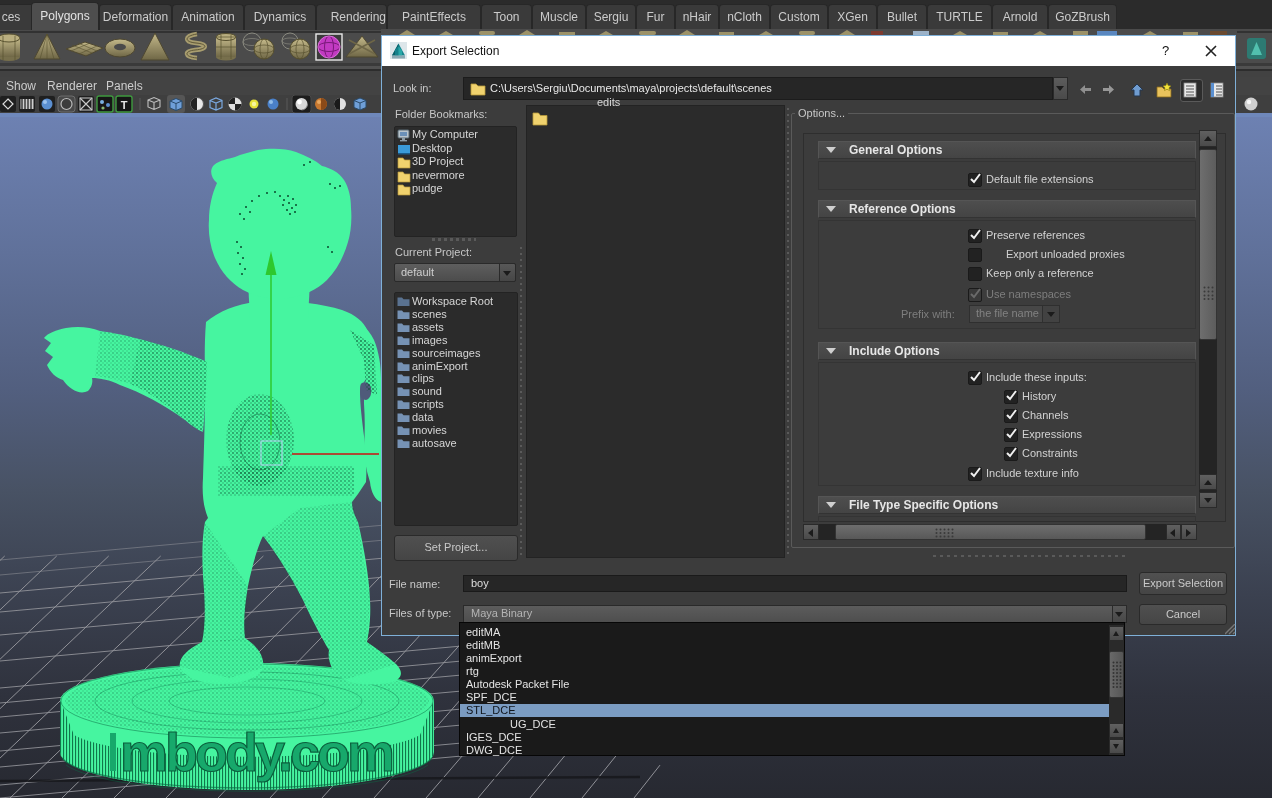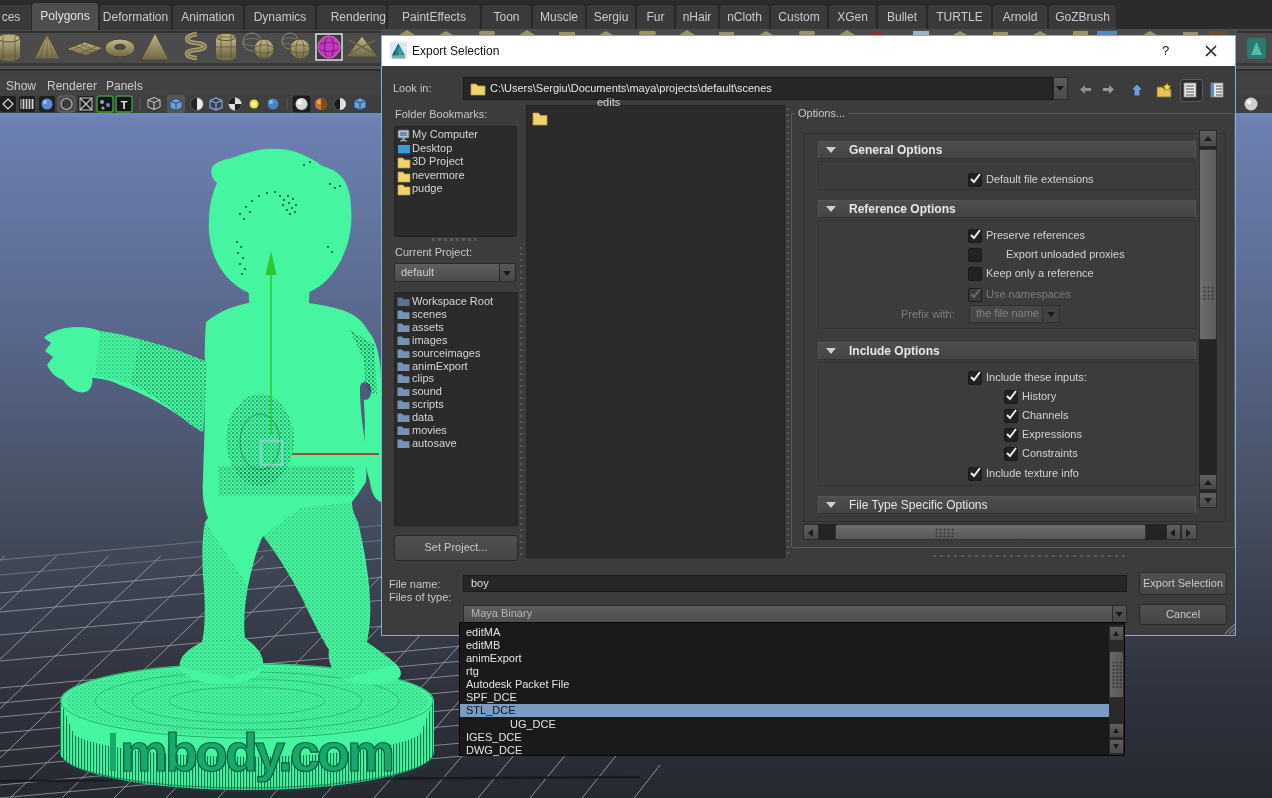--- a/index.html
+++ b/index.html
@@ -558,21 +558,21 @@
           <path d="M3 8 L6 11 L12 3" stroke="#f0f0f0" stroke-width="2" fill="none"></path>
         </svg>
         <div class="abs" style="left:640px;top:411px;color:#d2d2d2;font-size:11px;white-space:nowrap;">Constraints</div>
         <div class="cb" style="left:586px;top:431px;background:#222;"></div>
         <svg class="abs" style="left:586px;top:429px;" width="15" height="15">
           <path d="M3 8 L6 11 L12 3" stroke="#f0f0f0" stroke-width="2" fill="none"></path>
         </svg>
         <div class="abs" style="left:604px;top:431px;color:#d2d2d2;font-size:11px;white-space:nowrap;">Include texture info</div>
         <div class="abs" style="left:436px;top:460px;width:378px;height:18px;background:linear-gradient(#4e4e4e,#444444);border:1px solid #555;border-bottom-color:#333;box-sizing:border-box;"></div>
         <div class="abs" style="left:444px;top:466px;width:0;height:0;border-left:5px solid transparent;border-right:5px solid transparent;border-top:6px solid #cfcfcf;"></div>
-        <div class="abs" style="left:467px;top:462px;color:#e6e6e6;font-size:12px;font-weight:normal;">File Type Specific Options</div>
+        <div class="abs" style="left:467px;top:462px;color:#e6e6e6;font-size:12px;font-weight:bold;">File Type Specific Options</div>
         <div class="abs" style="left:436px;top:480px;width:378px;height:6px;border:1px solid #343434;border-bottom:none;box-sizing:border-box;"></div>
       </div>
 
   <div class="abs" style="left:817px;top:94px;width:18px;height:378px;background:#242424;"></div>
   <div class="abs" style="left:817px;top:94px;width:18px;height:17px;background:linear-gradient(#606060,#4a4a4a);border:1px solid #2a2a2a;box-sizing:border-box;"></div>
   <div class="abs" style="left:822px;top:100px;width:0;height:0;border-left:4px solid transparent;border-right:4px solid transparent;border-bottom:5px solid #1b1b1b;"></div>
   <div class="abs" style="left:817px;top:113px;width:18px;height:191px;background:linear-gradient(90deg,#6e6e6e,#5c5c5c);border:1px solid #333;border-radius:2px;box-sizing:border-box;"></div>
   <svg class="abs" style="left:821px;top:250px;" width="11" height="14">
         <g fill="#3a3a3a">
           <circle cx="1.5" cy="1.5" r="1"></circle>
@@ -618,21 +618,21 @@
         </g>
       </svg>
   <div class="abs" style="left:784px;top:488px;width:15px;height:16px;background:linear-gradient(#606060,#4a4a4a);border:1px solid #2a2a2a;box-sizing:border-box;"></div>
   <div class="abs" style="left:788px;top:493px;width:0;height:0;border-top:4px solid transparent;border-bottom:4px solid transparent;border-right:5px solid #1b1b1b;"></div>
   <div class="abs" style="left:799px;top:488px;width:16px;height:16px;background:linear-gradient(#606060,#4a4a4a);border:1px solid #2a2a2a;box-sizing:border-box;"></div>
   <div class="abs" style="left:804px;top:493px;width:0;height:0;border-top:4px solid transparent;border-bottom:4px solid transparent;border-left:5px solid #1b1b1b;"></div>
 
   <div class="lbl" style="left:7px;top:542px;">File name:</div>
   <div class="abs" style="left:81px;top:539px;width:664px;height:17px;background:#262626;border:1px solid #1a1a1a;box-sizing:border-box;"></div>
   <div class="abs" style="left:89px;top:541px;color:#dcdcdc;font-size:11px;text-align:right;">boy</div>
-  <div class="lbl" style="left:7px;top:555px;">Files of type:</div>
+  <div class="lbl" style="left:7px;top:571px;">Files of type:</div>
   <div class="abs" style="left:81px;top:569px;width:664px;height:18px;background:linear-gradient(#5c5c5c,#4e4e4e);border:1px solid #2a2a2a;box-sizing:border-box;"></div>
   <div class="abs" style="left:89px;top:571px;color:#b4b4b4;font-size:11px;">Maya Binary</div>
   <div class="abs" style="left:730px;top:569px;width:15px;height:18px;background:linear-gradient(#585858,#484848);border:1px solid #2a2a2a;box-sizing:border-box;"></div>
   <div class="dntri abs" style="left:733px;top:576px;"></div>
   <div class="btn" style="left:757px;top:536px;width:86px;height:21px;line-height:20px;">Export Selection</div>
   <div class="btn" style="left:757px;top:568px;width:86px;height:19px;line-height:18px;">Cancel</div>
   <svg class="abs" style="left:843px;top:588px;" width="11" height="11">
         <path d="M10 0 L0 10 M10 4 L4 10 M10 8 L8 10" stroke="#777" stroke-width="1.4"></path>
       </svg>
 </div>

